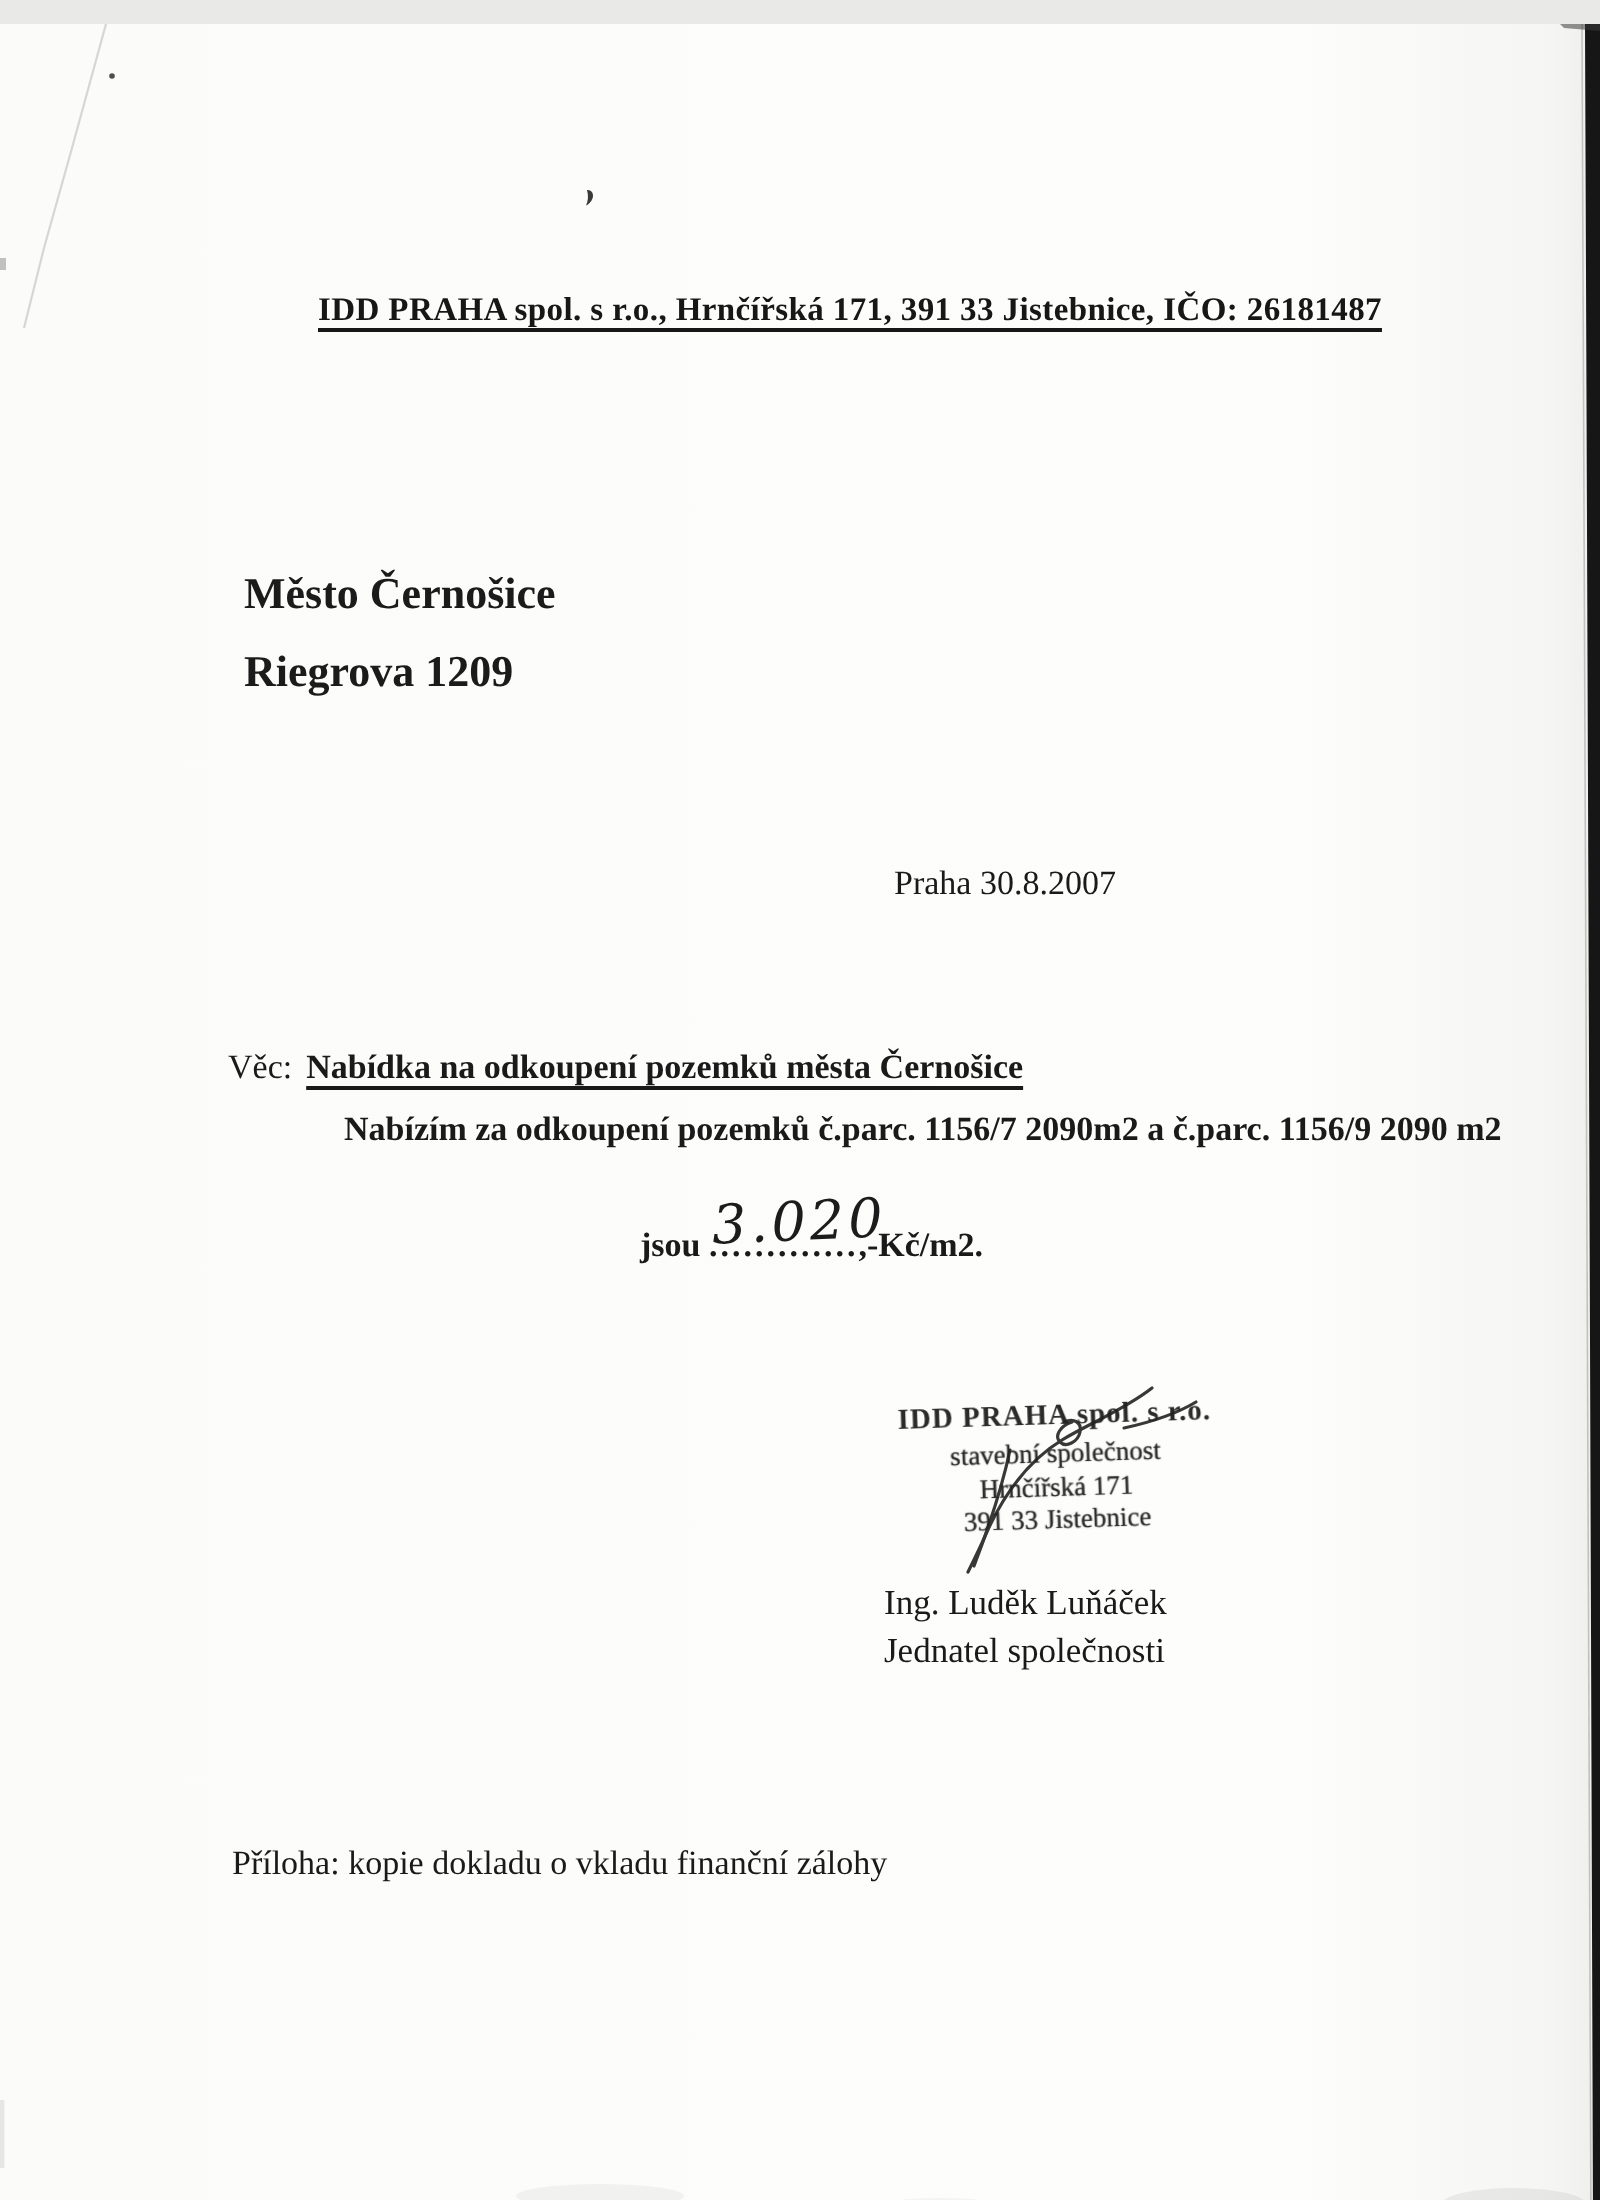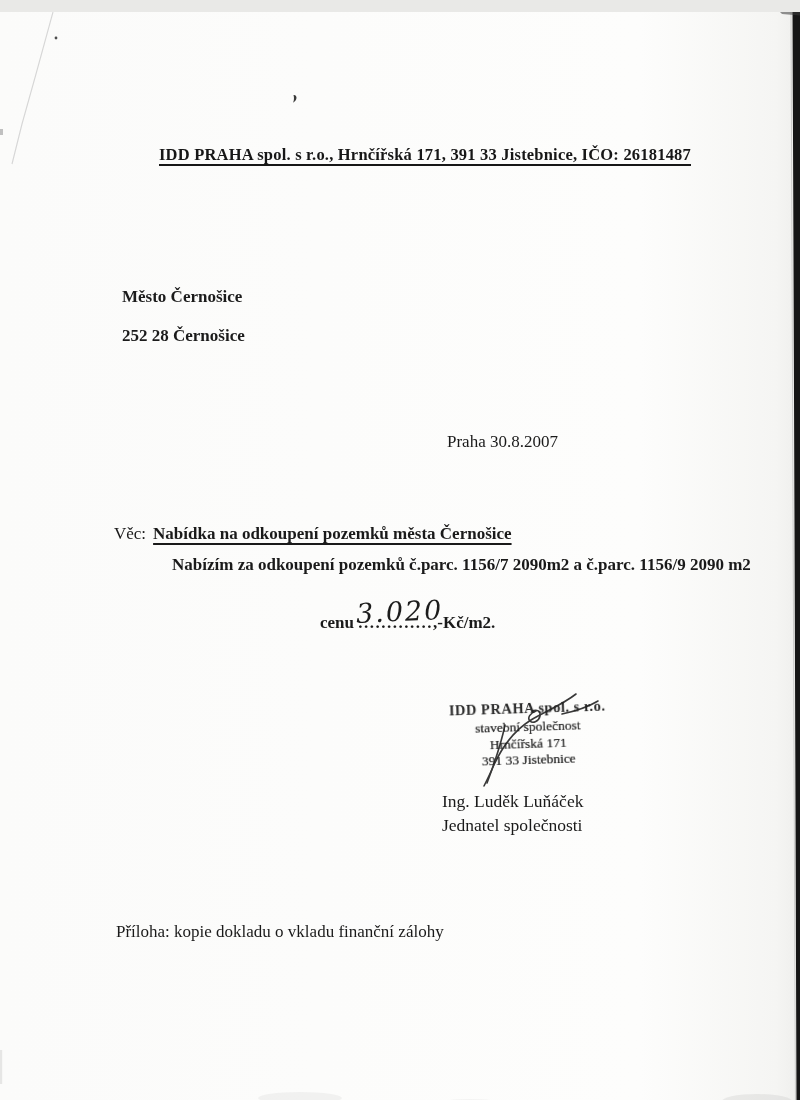--- a/index.html
+++ b/index.html
@@ -17,21 +17,21 @@
 
   .header-line {
     left: 159px; top: 133px;
     font-size: 16.5px; font-weight: bold; letter-spacing: 0.2px;
     text-decoration: underline;
     text-underline-offset: 4px;
     text-decoration-thickness: 1.6px;
     color: #171717;
   }
 
-  .recipient { left: 122px; top: 266px; font-weight: bold; font-size: 17px; color: #1b1b1b; }
+  .recipient { left: 122px; top: 266px; font-weight: bold; font-size: 22px; color: #1b1b1b; }
   .recipient .r-line { height: 38.5px; line-height: 38.5px; }
 
   .dateline { left: 447px; top: 420px; font-size: 17px; }
 
   .subject { left: 114px; top: 512px; font-size: 17px; }
   .subject .subject-text {
     font-weight: bold;
     text-decoration: underline;
     text-underline-offset: 4px;
     text-decoration-thickness: 1.5px;
@@ -72,33 +72,33 @@
 </style>
 </head>
 <body>
 
 <div class="page">
 
   <div class="abs header-line">IDD PRAHA spol. s r.o., Hrnčířská 171, 391 33 Jistebnice, IČO: 26181487</div>
 
   <div class="abs recipient">
     <div class="r-line">Město Černošice</div>
-    <div class="r-line">252 28 Černošice</div>
+    <div class="r-line">Riegrova 1209</div>
   </div>
 
   <div class="abs dateline">Praha 30.8.2007</div>
 
   <div class="abs subject">
     <span>Věc:</span><span class="subject-text">Nabídka na odkoupení pozemků města Černošice</span>
   </div>
 
   <div class="abs body-line-1">Nabízím za odkoupení pozemků č.parc. 1156/7 2090m2 a č.parc. 1156/9 2090 m2</div>
 
   <div class="abs price-line">
-    <span>cenu</span>
+    <span>jsou</span>
     <span class="price-dots">.............</span><span>,-Kč/m2.</span>
   </div>
   <div class="abs handwritten-price">3.020</div>
 
   <div class="abs stamp">
     <div class="s-line-1">IDD PRAHA spol. s r.o.</div>
     <div class="s-line s-line-2">stavební společnost</div>
     <div class="s-line">Hrnčířská 171</div>
     <div class="s-line">391 33 Jistebnice</div>
   </div>

